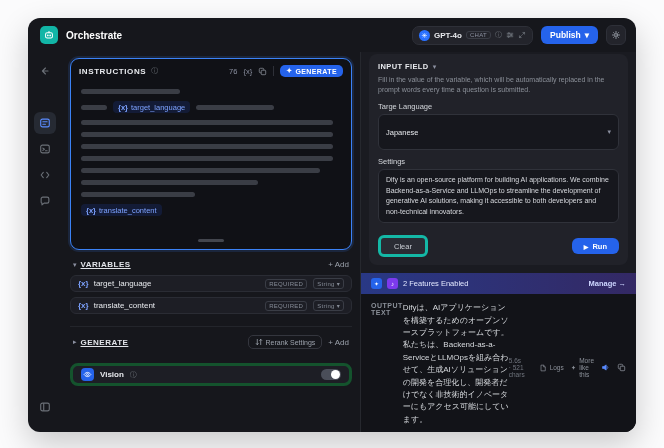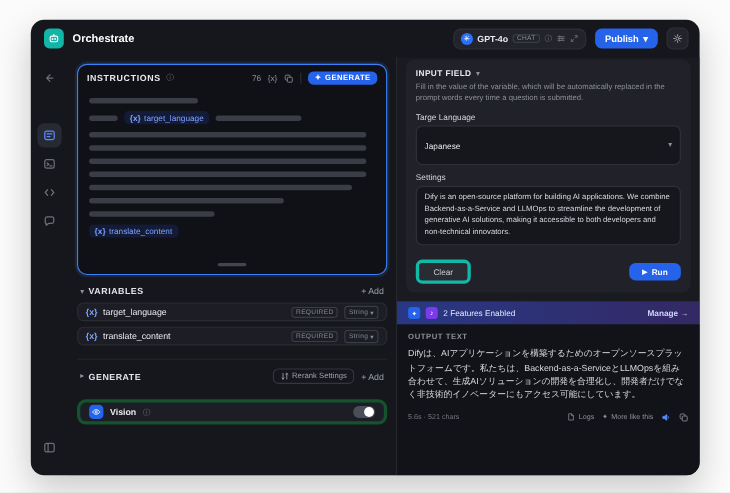--- a/index.html
+++ b/index.html
@@ -40,21 +40,21 @@
   .instr-body { flex:1; padding:6px 10px 4px; display:flex; flex-direction:column; gap:7px; }
   .sk-row { display:flex; align-items:center; gap:6px; }
   .sk { height:5px; background:#3a3d45; border-radius:2.5px; }
   .chip { display:inline-flex; align-items:center; gap:3px; color:#7da2ff; background:rgba(43,90,255,.14); border-radius:4px; padding:1.5px 5px; font-size:7.5px; cursor:pointer; }
   .chip .tok { font-weight:bold; }
   .drag-handle { width:26px; height:3px; border-radius:2px; background:#43464e; align-self:center; margin-top:auto; margin-bottom:3px; cursor:ns-resize; }
 
   .sec-hdr { display:flex; align-items:center; gap:4px; padding:8px 3px 6px; border-top:1px solid #23252b; margin-top:7px; }
   .sec-hdr.first { border-top:none; margin-top:2px; }
   .chev { color:#8b90a0; font-size:7px; }
-  .sec-title { color:#e2e4e9; font-size:8px; font-weight:bold; letter-spacing:.5px; }
+  .sec-title { color:#e2e4e9; font-size:8px; font-weight:bold; letter-spacing:.5px;text-decoration:underline; }
   .sec-tools { margin-left:auto; display:flex; align-items:center; gap:6px; }
   .add-btn { color:#9ba1ab; font-size:8px; cursor:pointer; }
   .rerank-btn { display:flex; align-items:center; gap:3px; border:1px solid #34363e; border-radius:5px; padding:2px 6px; color:#9ba1ab; font-size:7px; cursor:pointer; }
 
   .var-row { background:#1d1e25; border:1px solid #2a2c34; border-radius:6px; height:17px; display:flex; align-items:center; gap:5px; padding:0 7px; margin-bottom:5px; cursor:pointer; }
   .var-tok { color:#7da2ff; font-size:8px; font-weight:bold; }
   .var-name { color:#e7e9ed; font-size:8px; }
   .badge { font-size:6px; color:#868c97; border:1px solid #3a3d46; border-radius:3px; padding:1px 3px; letter-spacing:.3px; display:flex; align-items:center; gap:2px; }
 
   .vision-card { background:#1d1e25; border:3px solid #14532d; border-radius:8px; height:23px; display:flex; align-items:center; gap:6px; padding:0 8px; margin-top:8px; }
@@ -82,21 +82,21 @@
   .run-btn { margin-left:auto; background:#2563eb; border:none; color:#fff; font-size:7.5px; font-weight:bold; border-radius:6px; padding:3.5px 12px; display:flex; align-items:center; gap:4px; cursor:pointer; }
 
   .features-bar { flex:0 0 auto; display:flex; align-items:center; gap:5px; padding:5px 10px;
                   background:linear-gradient(90deg, rgba(59,92,255,.45), rgba(110,72,255,.30)); cursor:pointer; }
   .feat-ic { width:11px; height:11px; border-radius:3px; display:flex; align-items:center; justify-content:center; color:#fff; font-size:6px; }
   .feat-ic.b1 { background:#2563eb; }
   .feat-ic.b2 { background:#7c3aed; }
   .feat-text { color:#e3e8ff; font-size:7.5px; }
   .manage { margin-left:auto; color:#cdd6ff; font-size:7.5px; font-weight:bold; display:flex; align-items:center; gap:2px;text-align:center; }
 
-  .output { flex:1; background:#121318; padding:8px 10px; display:flex; flex-direction:column; min-height:0; }
+  .output { flex:1; background:#121318; padding:8px 10px; display:flex; min-height:0; }
   .out-title { color:#8b9099; font-size:7px; font-weight:bold; letter-spacing:.5px; margin-bottom:6px; }
   .out-text { color:#d7dade; font-size:8px; line-height:1.55; }
   .out-footer { display:flex; align-items:center; gap:7px; margin-top:9px; }
   .out-stats { color:#6f747d; font-size:6.5px; }
   .foot-act { display:flex; align-items:center; gap:3px; color:#8b9099; font-size:6.5px; cursor:pointer; }
   .foot-ic { display:flex; color:#8b9099; cursor:pointer; }
   .foot-ic.blue { color:#5a8bff; }
   svg { display:block; }
 </style>
 </head>

